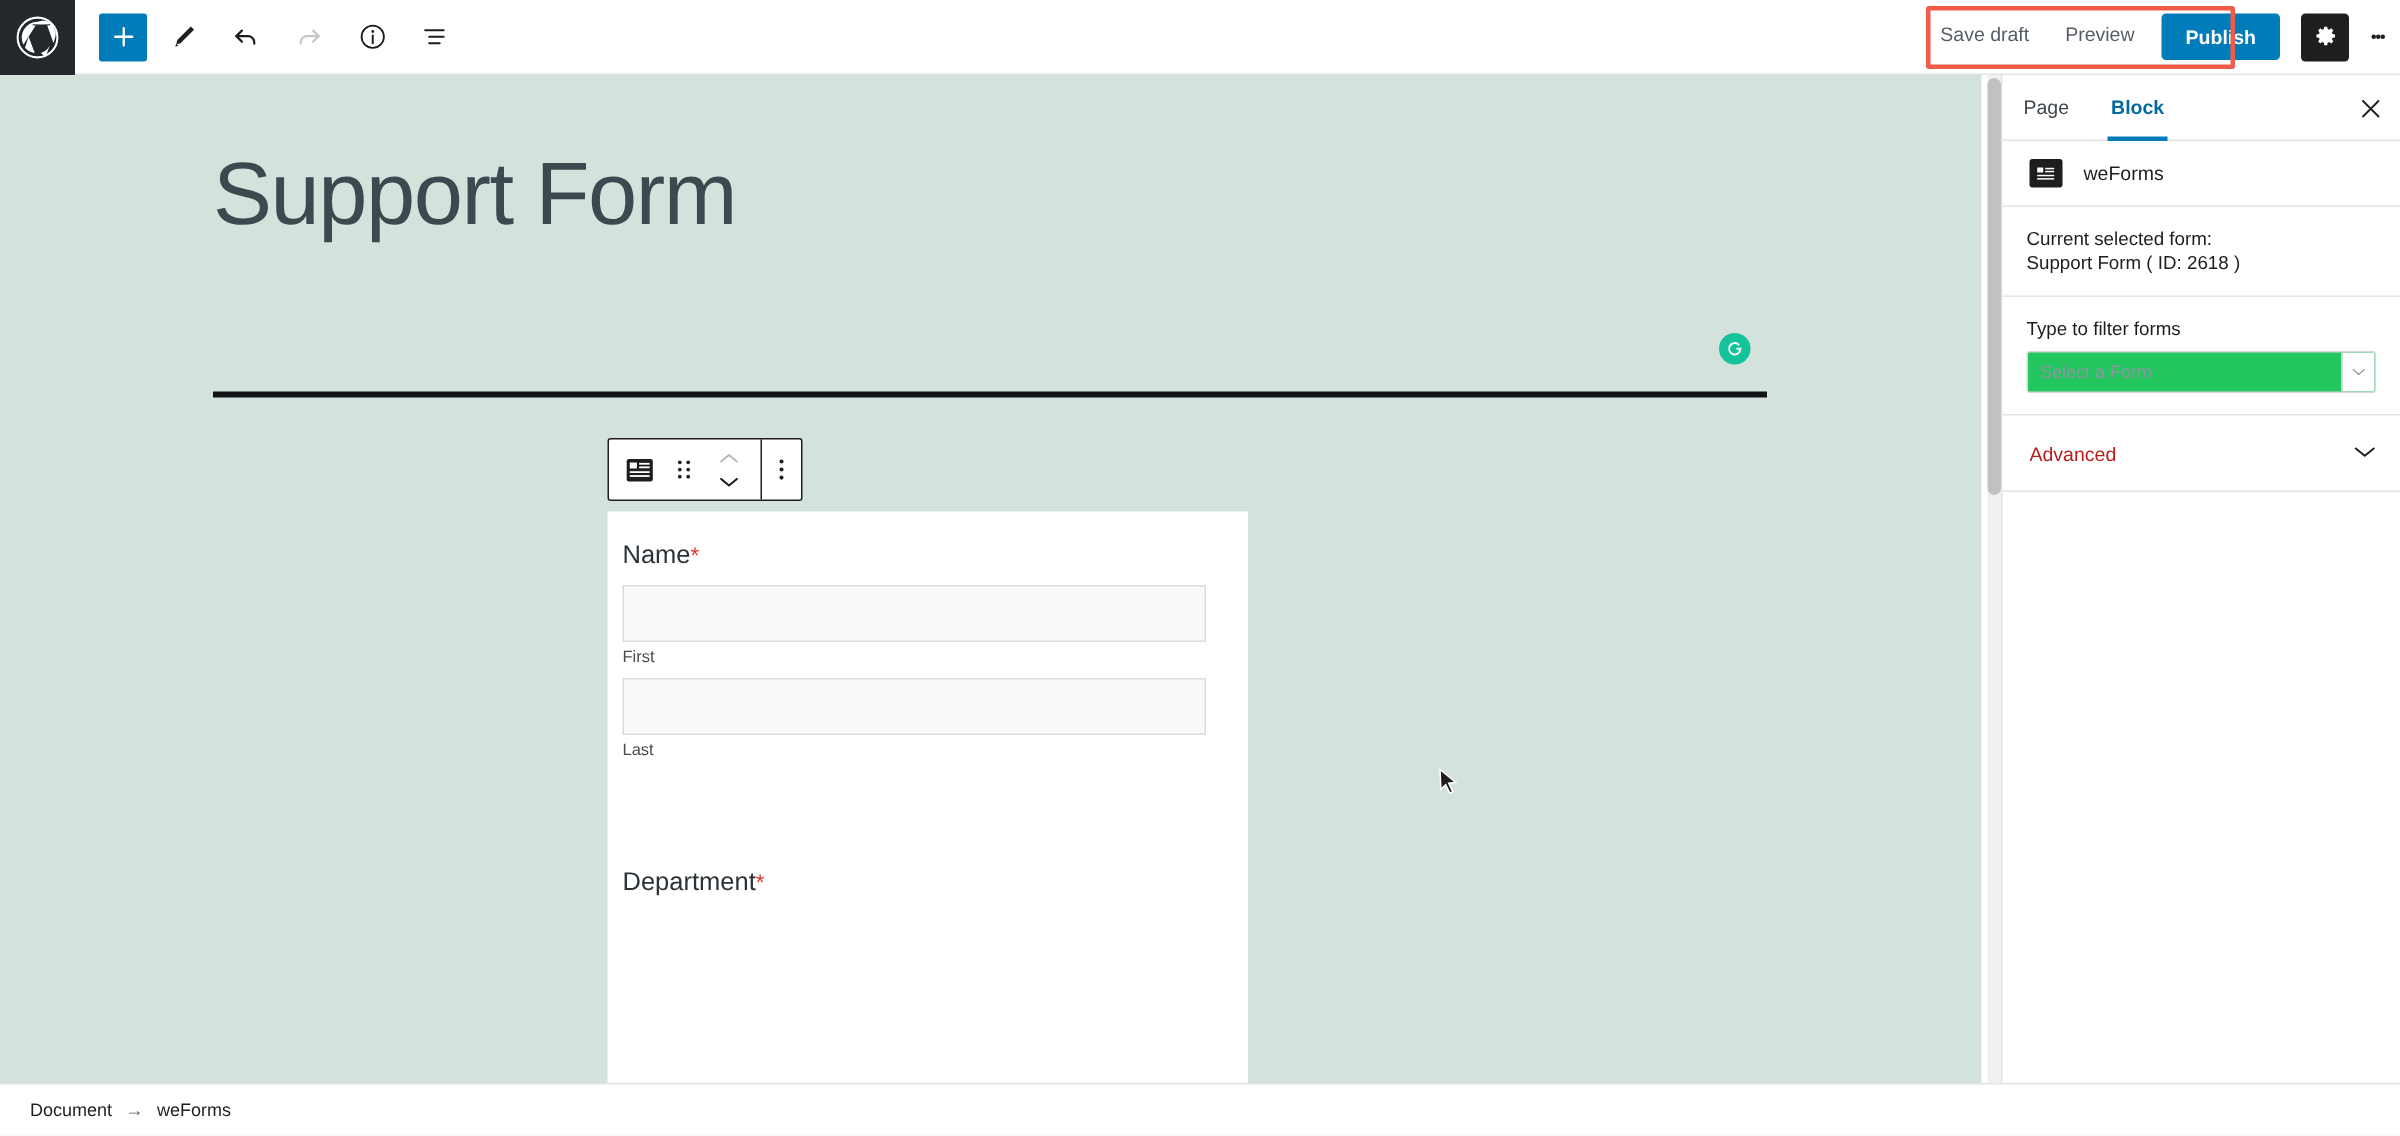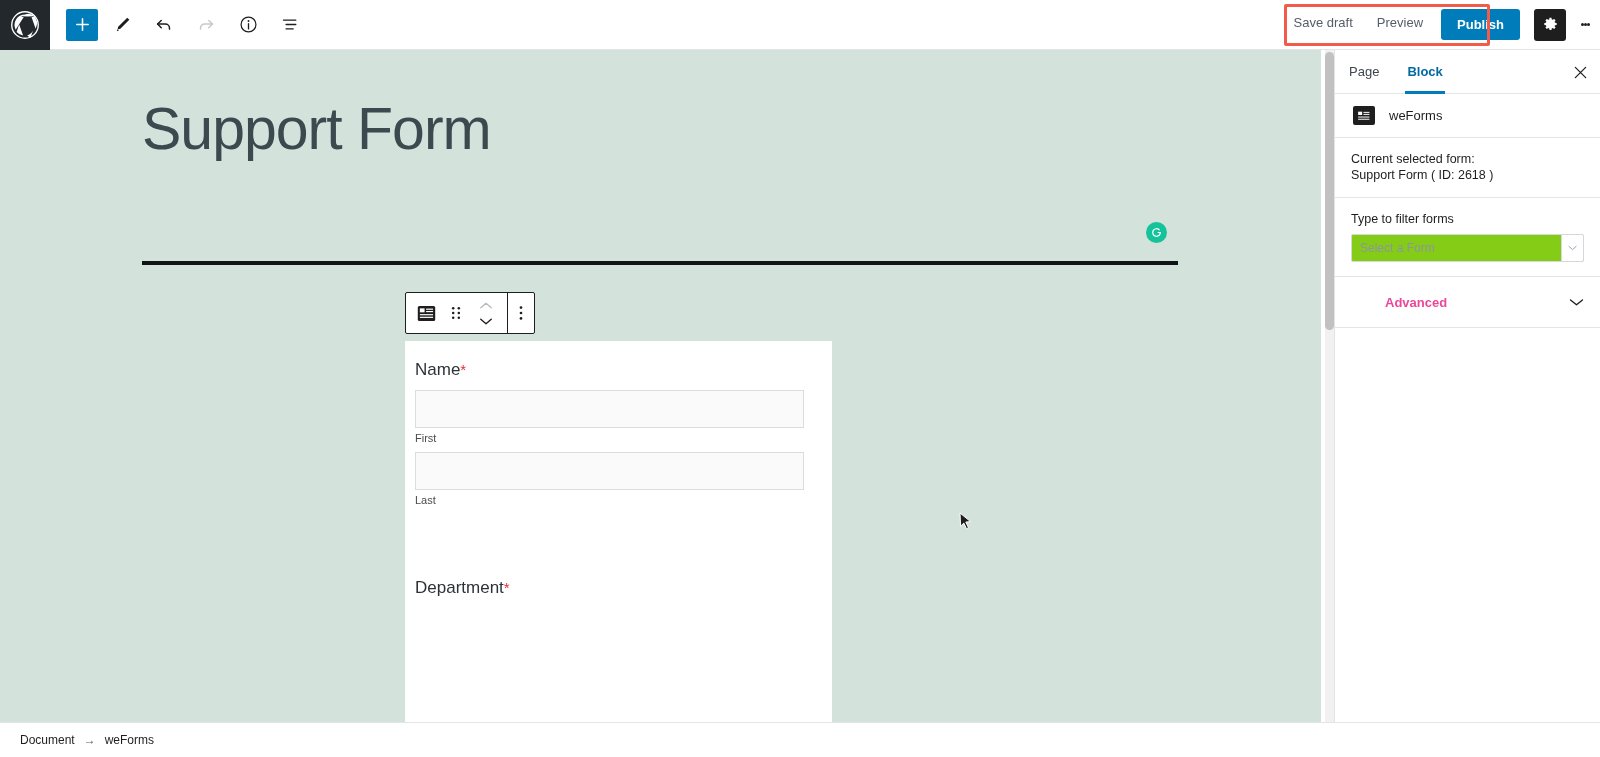--- a/index.html
+++ b/index.html
@@ -161,37 +161,37 @@
   }
   .blk-icon {
     width: 22px; height: 19px; background: #1e1e1e; border-radius: 2px;
     display: flex; align-items: center; justify-content: center;
   }
   .blk-name { font-size: 13px; color: #1e1e1e; }
   .sb-section { padding: 14px 16px; border-bottom: 1px solid #e2e4e7; }
   .sb-text { font-size: 12.5px; color: #1e1e1e; line-height: 1.25; }
   .sb-fieldlabel { font-size: 12.5px; color: #1e1e1e; margin-bottom: 8px; }
   .combo {
-    display: flex; width: 100%; height: 28px; border: 1px solid #d5d8dc; background: #84cc16;
+    display: flex; width: 100%; height: 28px; border: 1px solid #d5d8dc; background: #22c55e;
     border-radius: 2px; overflow: hidden;
   }
   .combo input {
     flex: 1; border: none; outline: none; font-size: 12px; padding: 0 8px;
     color: #1e1e1e; font-family: "Liberation Sans", sans-serif; background: transparent;
   }
   .combo input::placeholder { color: #8d96a0; }
   .combo-arrow {
     width: 22px; border: none; border-left: 1px solid #d5d8dc; background: #fff;
     cursor: pointer; display: flex; align-items: center; justify-content: center;
   }
   .sb-accordion {
     display: flex; align-items: center; justify-content: space-between;
     padding: 16px 16px 16px 18px; cursor: pointer; border-bottom: 1px solid #e2e4e7;
   }
-  .sb-accordion-label { font-size: 13px; font-weight: bold; color: #ec4899; margin-left: 32px; }
+  .sb-accordion-label { font-size: 13px; font-weight: normal; color: #b91c1c; }
 
   
   .breadcrumb-bar {
     position: absolute; left: 0; top: 722px; width: 1334px; height: 35px;
     background: #ffffff; border-top: 1px solid #e2e4e7;
     display: flex; align-items: center; padding-left: 20px; gap: 9px;
   }
   .bc-item { font-size: 12px; color: #1e1e1e; text-align: center; }
   .bc-arrow { font-size: 12px; color: #555d66; }
   .bc-bottomfill {

